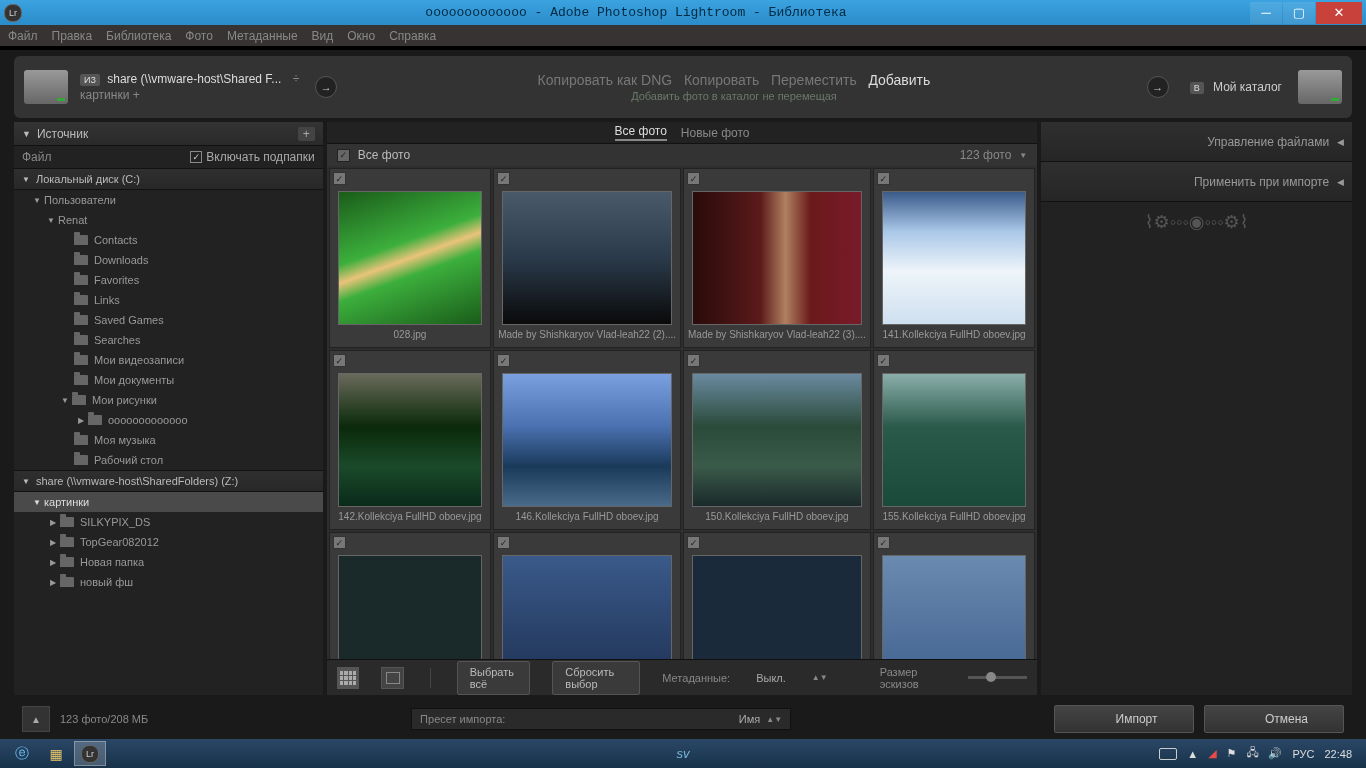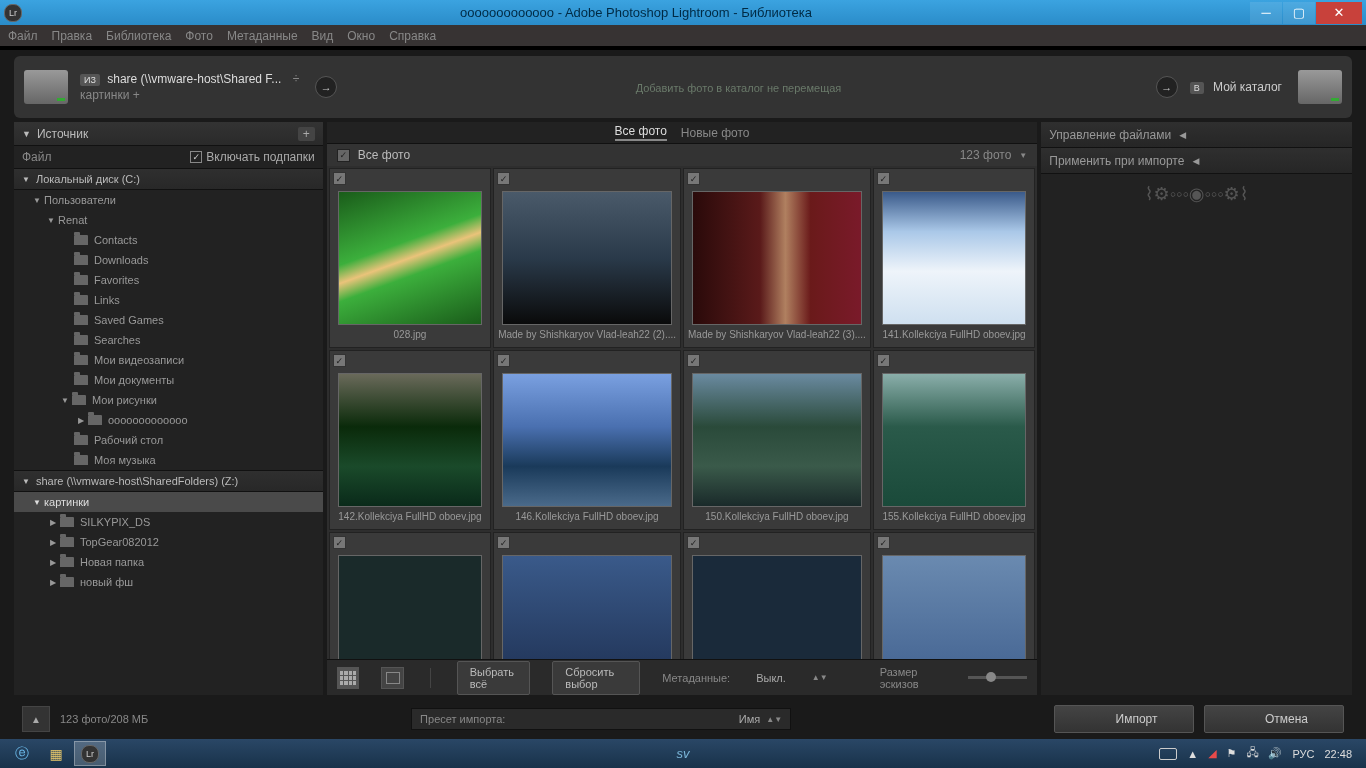--- a/index.html
+++ b/index.html
@@ -1,21 +1,21 @@
 <!DOCTYPE html>
 <html><head>
 <meta charset="utf-8">
 <style>
 * { margin:0; padding:0; box-sizing:border-box; font-family:Arial,sans-serif; }
 body { width:1366px; height:768px; background:#000; overflow:hidden; font-size:12px; color:#aaa; }
 
 
 .titlebar { height:25px; background:linear-gradient(#3ba3e0,#2a8cc9); display:flex; align-items:center; padding:0 4px; }
 .lr-badge { width:18px; height:18px; background:#333; color:#ccc; font-size:9px; display:flex; align-items:center; justify-content:center; border:1px solid #666; border-radius:8px; }
-.title-text { flex:1; text-align:center; color:#002a44; font-size:13px; }
+.title-text { flex:1; text-align:center; color:#002a44; font-size:13px;font-family:Liberation Mono, monospace; }
 .winbtns { display:flex; }
 .winbtn { width:32px; height:22px; display:flex; align-items:center; justify-content:center; color:#fff; font-size:13px; }
 .winbtn.close { background:#c8413b; width:46px; }
 .winbtn.min,.winbtn.max { background:rgba(255,255,255,0.1); margin-right:1px; }
 
 
 .menubar { height:21px; background:#373333; display:flex; align-items:center; padding:0 8px; gap:14px; color:#888; font-size:12px; }
 .menubar span { cursor:default; }
 
 .pickstrip { height:4px; background:#000; }
@@ -95,21 +95,21 @@
 .btn-sm { padding:4px 12px; background:#3a3a3a; border:1px solid #555; color:#bbb; font-size:11px; border-radius:2px; }
 .sort-lbl { margin-left:auto; color:#888; font-size:11px; }
 .sort-val { color:#aaa; font-size:11px; margin-left:4px; }
 .sort-arrows { font-size:8px; color:#888; margin-left:4px; }
 .size-lbl { color:#888; font-size:11px; margin-left:30px; }
 .slider { width:80px; height:3px; background:#555; margin-left:8px; position:relative; }
 .slider .hdl { position:absolute; top:-4px; left:30%; width:10px; height:10px; background:#888; border-radius:50%; }
 
 
 .rightpanel { width:314px; background:#222; display:flex; flex-direction:column; }
-.rp-row { height:26px; background:linear-gradient(#2f2f2f,#262626); display:flex; align-items:center; padding:8px 8px; color:#999; border-bottom:1px solid #111; font-size:12px; }
+.rp-row { height:40px; background:linear-gradient(#2f2f2f,#262626); display:flex; align-items:center; justify-content:flex-end; padding:8px 8px; color:#999; border-bottom:1px solid #111; font-size:12px; }
 .rp-row .tri2 { margin-left:8px; font-size:9px; }
 .ornament { height:40px; display:flex; align-items:center; justify-content:center; color:#555; font-size:18px; }
 
 
 .footer { height:40px; background:#1a1a1a; margin:4px 14px 0 14px; display:flex; align-items:center; padding:0 8px; gap:10px; }
 .up-btn { width:28px; height:26px; background:#333; border:1px solid #444; display:flex; align-items:center; justify-content:center; color:#aaa; font-size:10px; }
 .stats { color:#888; font-size:11px; }
 .preset-bar { margin-left:auto; margin-right:auto; width:380px; height:22px; background:#2a2a2a; border:1px solid #111; display:flex; align-items:center; padding:0 8px; color:#888; font-size:11px; }
 .preset-bar .nm { margin-left:auto; color:#aaa; }
 .preset-bar .dd2 { font-size:8px; margin-left:6px; }
@@ -154,24 +154,30 @@
     <div class="from-box">
       <div>
         <span class="lbl">ИЗ</span>
         <span class="path">share (\\vmware-host\Shared F...</span>
         <span style="color:#888;margin-left:8px">÷</span>
       </div>
       <div class="from-sub">картинки +</div>
     </div>
     <div class="arrow-circ">→</div>
     <div class="import-ops">
+      <div class="ops">
+        <span>Копировать как DNG</span>&nbsp;&nbsp;
+        <span>Копировать</span>&nbsp;&nbsp;
+        <span>Переместить</span>&nbsp;&nbsp;
+        <span class="active">Добавить</span>
+      </div>
       <div class="sub">Добавить фото в каталог не перемещая</div>
     </div>
     <div class="arrow-circ">→</div>
-    <div style="margin-left:12px">
+    <div style="margin-left:21px">
       <span class="to-badge">В</span>
       <span class="to-text">Мой каталог</span>
     </div>
     <div class="hdd-icon" style="margin-left:16px"></div>
   </div>
 
   <div class="cols">
 
     <div class="leftpanel">
       <div class="panel-title">
@@ -236,25 +242,25 @@
             <span class="folder-ico"></span>
             <span>Мои рисунки</span>
           </div>
         <div class="tree-row" style="padding-left:62px">
             <span class="tri">▶</span>
             <span class="folder-ico"></span>
             <span>ooooooooooooo</span>
           </div>
         <div class="tree-row" style="padding-left:60px">
             <span class="folder-ico"></span>
+            <span>Моя музыка</span>
+          </div>
+        <div class="tree-row" style="padding-left:60px">
+            <span class="folder-ico"></span>
             <span>Рабочий стол</span>
-          </div>
-        <div class="tree-row" style="padding-left:60px">
-            <span class="folder-ico"></span>
-            <span>Моя музыка</span>
           </div>
         <div class="drive-row">
             <span class="tri">▼</span>
             <span>share (\\vmware-host\SharedFolders) (Z:)</span>
           </div>
         <div class="tree-row sel" style="padding-left:18px">
             <span class="tri">▼</span>
             <span>картинки</span>
           </div>
         <div class="tree-row" style="padding-left:34px">

